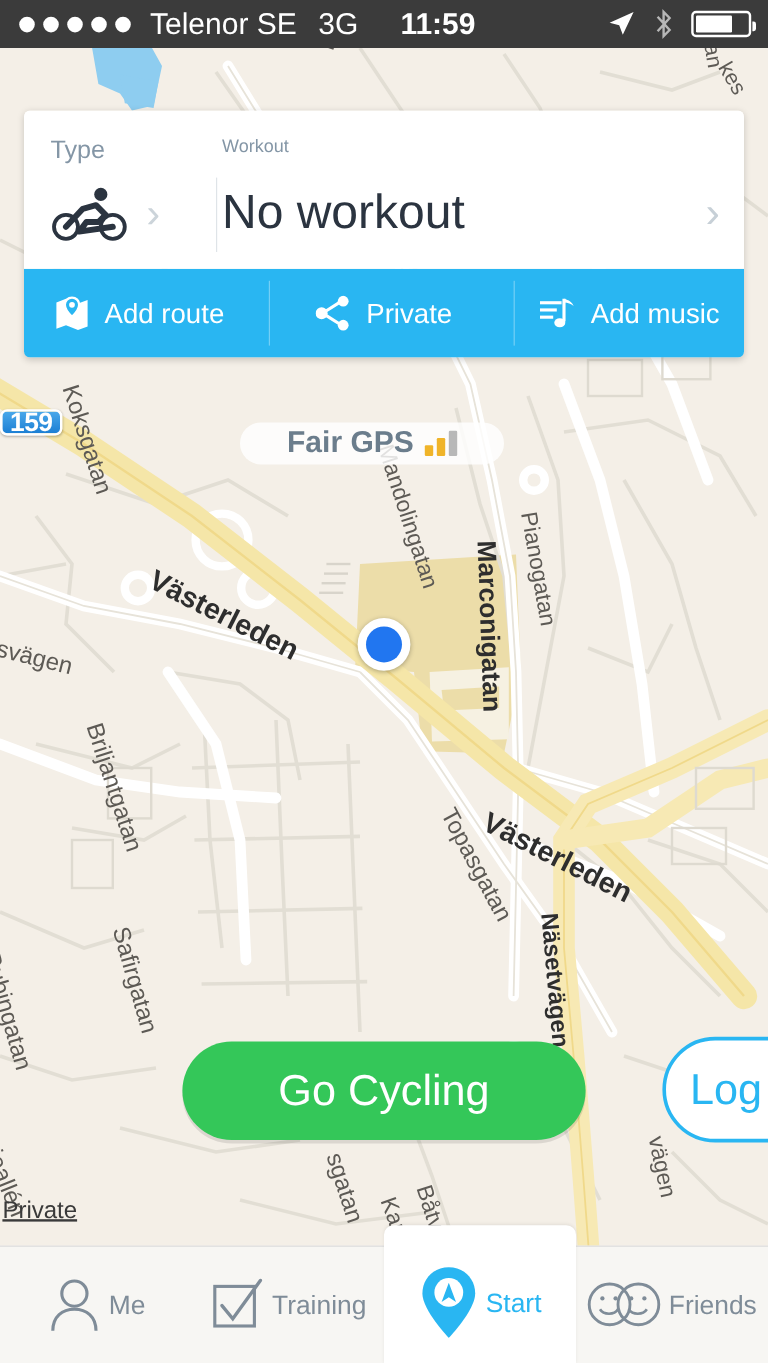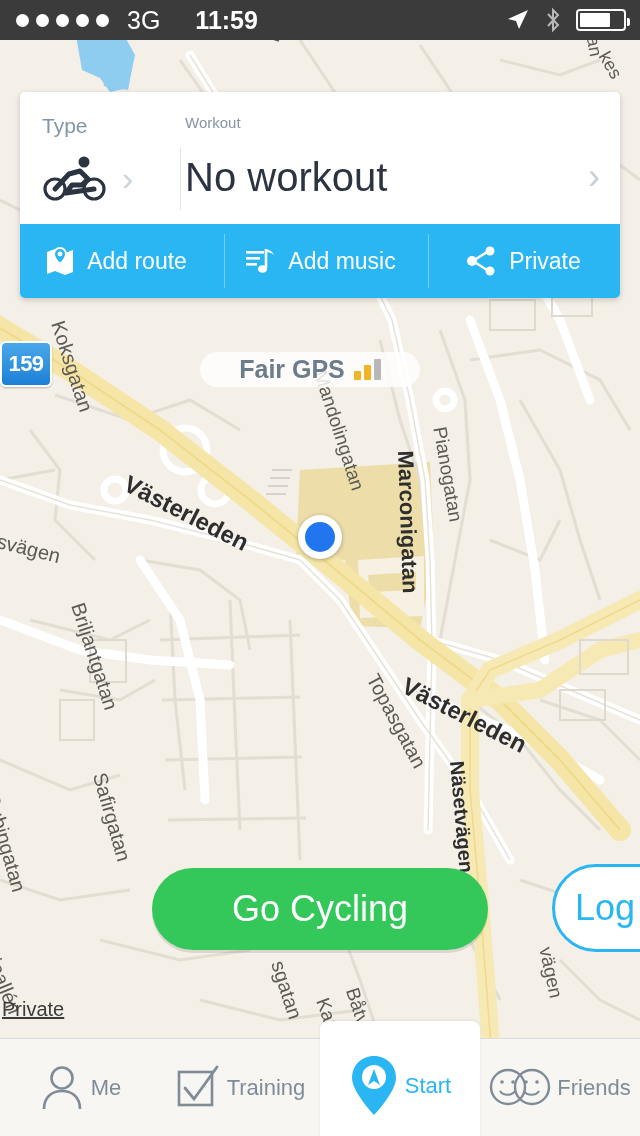--- a/index.html
+++ b/index.html
@@ -23,21 +23,21 @@
     font-family:"Liberation Sans", sans-serif;
     color:#5d5a55;
     white-space:nowrap;
     pointer-events:none;
   }
   .map-label.major { color:#2e2e2e; font-weight:600; }
 
   
   #shield-159 {
     position:absolute; left:0px; top:341px;
-    width:52px; height:46px;
+    width:52px; height:22px;
     background:linear-gradient(#4aa8ea,#1c7fd4);
     border:2px solid #ffffff;
     border-radius:6px;
     color:#fff; font-size:22px; font-weight:700;
     display:flex; align-items:center; justify-content:center;
     box-shadow:0 1px 2px rgba(0,0,0,.25);
     letter-spacing:-0.5px;
   }
 
   
@@ -340,20 +340,21 @@
 </div>
 
 <div id="status-bar">
   <div id="signal-dots">
     <i></i>
       <i></i>
       <i></i>
       <i></i>
       <i></i>
   </div>
+  <div id="carrier">Telenor SE</div>
   <div id="network">3G</div>
   <div id="clock">11:59</div>
   <div id="status-right">
     <svg width="24" height="24" viewBox="0 0 24 24">
       <path d="M22 2 L2 11 L10 13 L13 21 Z" fill="#ffffff"></path>
     </svg>
     <svg width="18" height="26" viewBox="0 0 18 26">
       <path d="M4 7 L14 18 L9 23 L9 3 L14 8 L4 19" stroke="#b7b7b7" stroke-width="2" fill="none"></path>
     </svg>
     <div id="battery-shell">
@@ -386,43 +387,43 @@
   </div>
 
   <div id="card-actions">
     <div class="action-btn">
       <svg width="30" height="32" viewBox="0 0 30 32">
         <path d="M2 7 L10 4 L20 8 L28 5 L28 27 L20 30 L10 26 L2 29 Z" fill="#ffffff"></path>
         <path d="M15 3 a6 6 0 0 1 6 6 c0 4.5 -6 10 -6 10 s-6 -5.5 -6 -10 a6 6 0 0 1 6 -6 z" fill="#29b6f2" stroke="#ffffff" stroke-width="2"></path>
         <circle cx="15" cy="9" r="2.4" fill="#ffffff"></circle>
       </svg>
       <span>Add route</span>
+    </div>
+
+    <div class="action-btn">
+      <svg width="30" height="30" viewBox="0 0 30 30">
+        <circle cx="23" cy="5" r="4.5" fill="#ffffff"></circle>
+        <circle cx="5" cy="15" r="5" fill="#ffffff"></circle>
+        <circle cx="23" cy="25" r="4.5" fill="#ffffff"></circle>
+        <path d="M9 13 L20 6 M9 17 L20 24" stroke="#ffffff" stroke-width="2.6"></path>
+      </svg>
+      <span>Private</span>
     </div>
 
     <div class="action-btn">
       <svg width="32" height="32" viewBox="0 0 32 32">
         <rect x="2" y="6" width="18" height="2.6" fill="#ffffff"></rect>
         <rect x="2" y="12" width="14" height="2.6" fill="#ffffff"></rect>
         <rect x="2" y="18" width="11" height="2.6" fill="#ffffff"></rect>
         <path d="M22 4 L22 23" stroke="#ffffff" stroke-width="2.6"></path>
         <path d="M22 4 C26 5 29 7 30 10 C28 8 25 7 22 7 Z" fill="#ffffff"></path>
         <ellipse cx="18.5" cy="24" rx="4.6" ry="3.8" fill="#ffffff"></ellipse>
       </svg>
       <span>Add music</span>
     </div>
-
-    <div class="action-btn">
-      <svg width="30" height="30" viewBox="0 0 30 30">
-        <circle cx="23" cy="5" r="4.5" fill="#ffffff"></circle>
-        <circle cx="5" cy="15" r="5" fill="#ffffff"></circle>
-        <circle cx="23" cy="25" r="4.5" fill="#ffffff"></circle>
-        <path d="M9 13 L20 6 M9 17 L20 24" stroke="#ffffff" stroke-width="2.6"></path>
-      </svg>
-      <span>Private</span>
-    </div>
   </div>
 </div>
 
 <div id="gps-pill">
   <span id="gps-text">Fair GPS</span>
   <span id="gps-bars">
       <i></i>
       <i></i>
       <i></i>
     </span>

